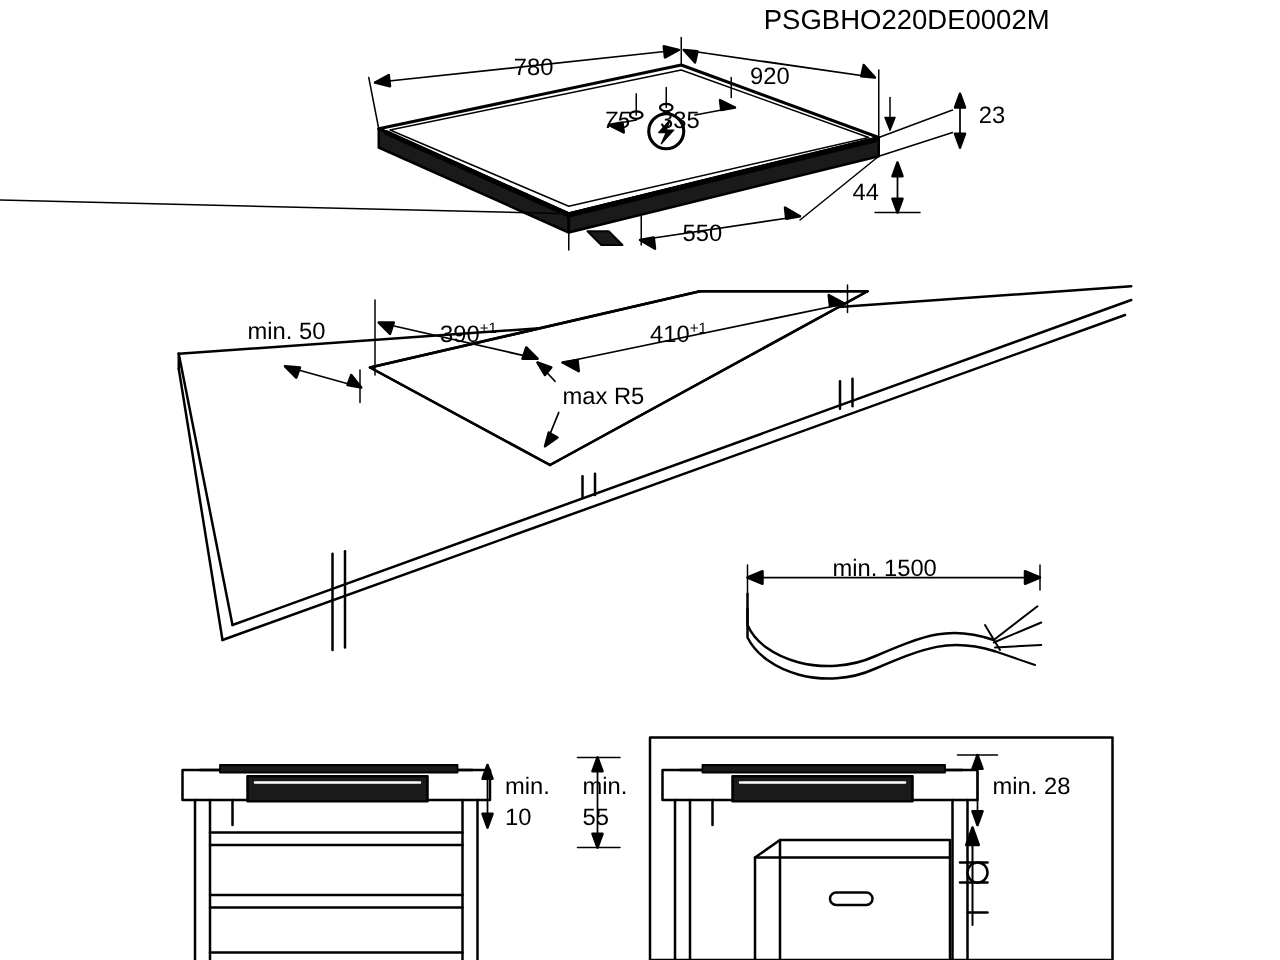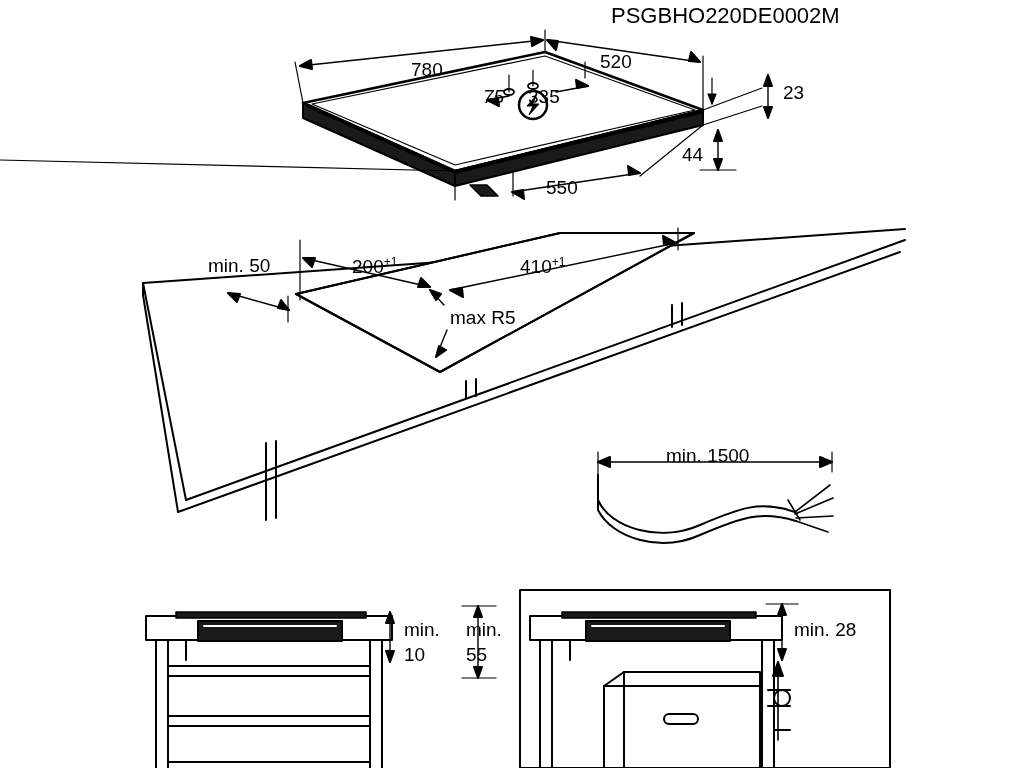--- a/index.html
+++ b/index.html
@@ -274,30 +274,30 @@
       <g>
         <line x1="778" y1="740" x2="778" y2="670" stroke-width="1.6"></line>
         <path d="M778,662 L773,676 L783,676 Z" fill="#000"></path>
       </g>
 
     </g>
   </svg>
 
   <div class="lbl title" style="left:611px; top:4px;">PSGBHO220DE0002M</div>
 
-  <div class="lbl" style="left:411px; top:60px;">780</div>
-  <div class="lbl" style="left:600px; top:52px;">520</div>
+  <div class="lbl" style="left:411px; top:45px;">780</div>
+  <div class="lbl" style="left:600px; top:52px;">920</div>
   <div class="lbl" style="left:483px; top:87px;font-style:italic;">75</div>
   <div class="lbl" style="left:528px; top:87px;">335</div>
   <div class="lbl" style="left:783px; top:83px;">23</div>
   <div class="lbl" style="left:682px; top:145px;">44</div>
   <div class="lbl" style="left:546px; top:178px;">550</div>
 
-  <div class="lbl" style="left:208px; top:256px;text-align:center;">min. 50</div>
-  <div class="lbl" style="left:352px; top:256px;"><span>200</span><span class="sup">+1</span></div>
+  <div class="lbl" style="left:198px; top:256px;text-align:center;">min. 50</div>
+  <div class="lbl" style="left:352px; top:256px;"><span>390</span><span class="sup">+1</span></div>
   <div class="lbl" style="left:520px; top:256px;"><span>410</span><span class="sup">+1</span></div>
   <div class="lbl" style="left:450px; top:308px;">max R5</div>
 
   <div class="lbl" style="left:666px; top:446px;">min. 1500</div>
 
   <div class="lbl" style="left:404px; top:620px;">min.</div>
   <div class="lbl" style="left:404px; top:645px;">10</div>
   <div class="lbl" style="left:466px; top:620px;">min.</div>
   <div class="lbl" style="left:466px; top:645px;text-align:right;">55</div>
 

